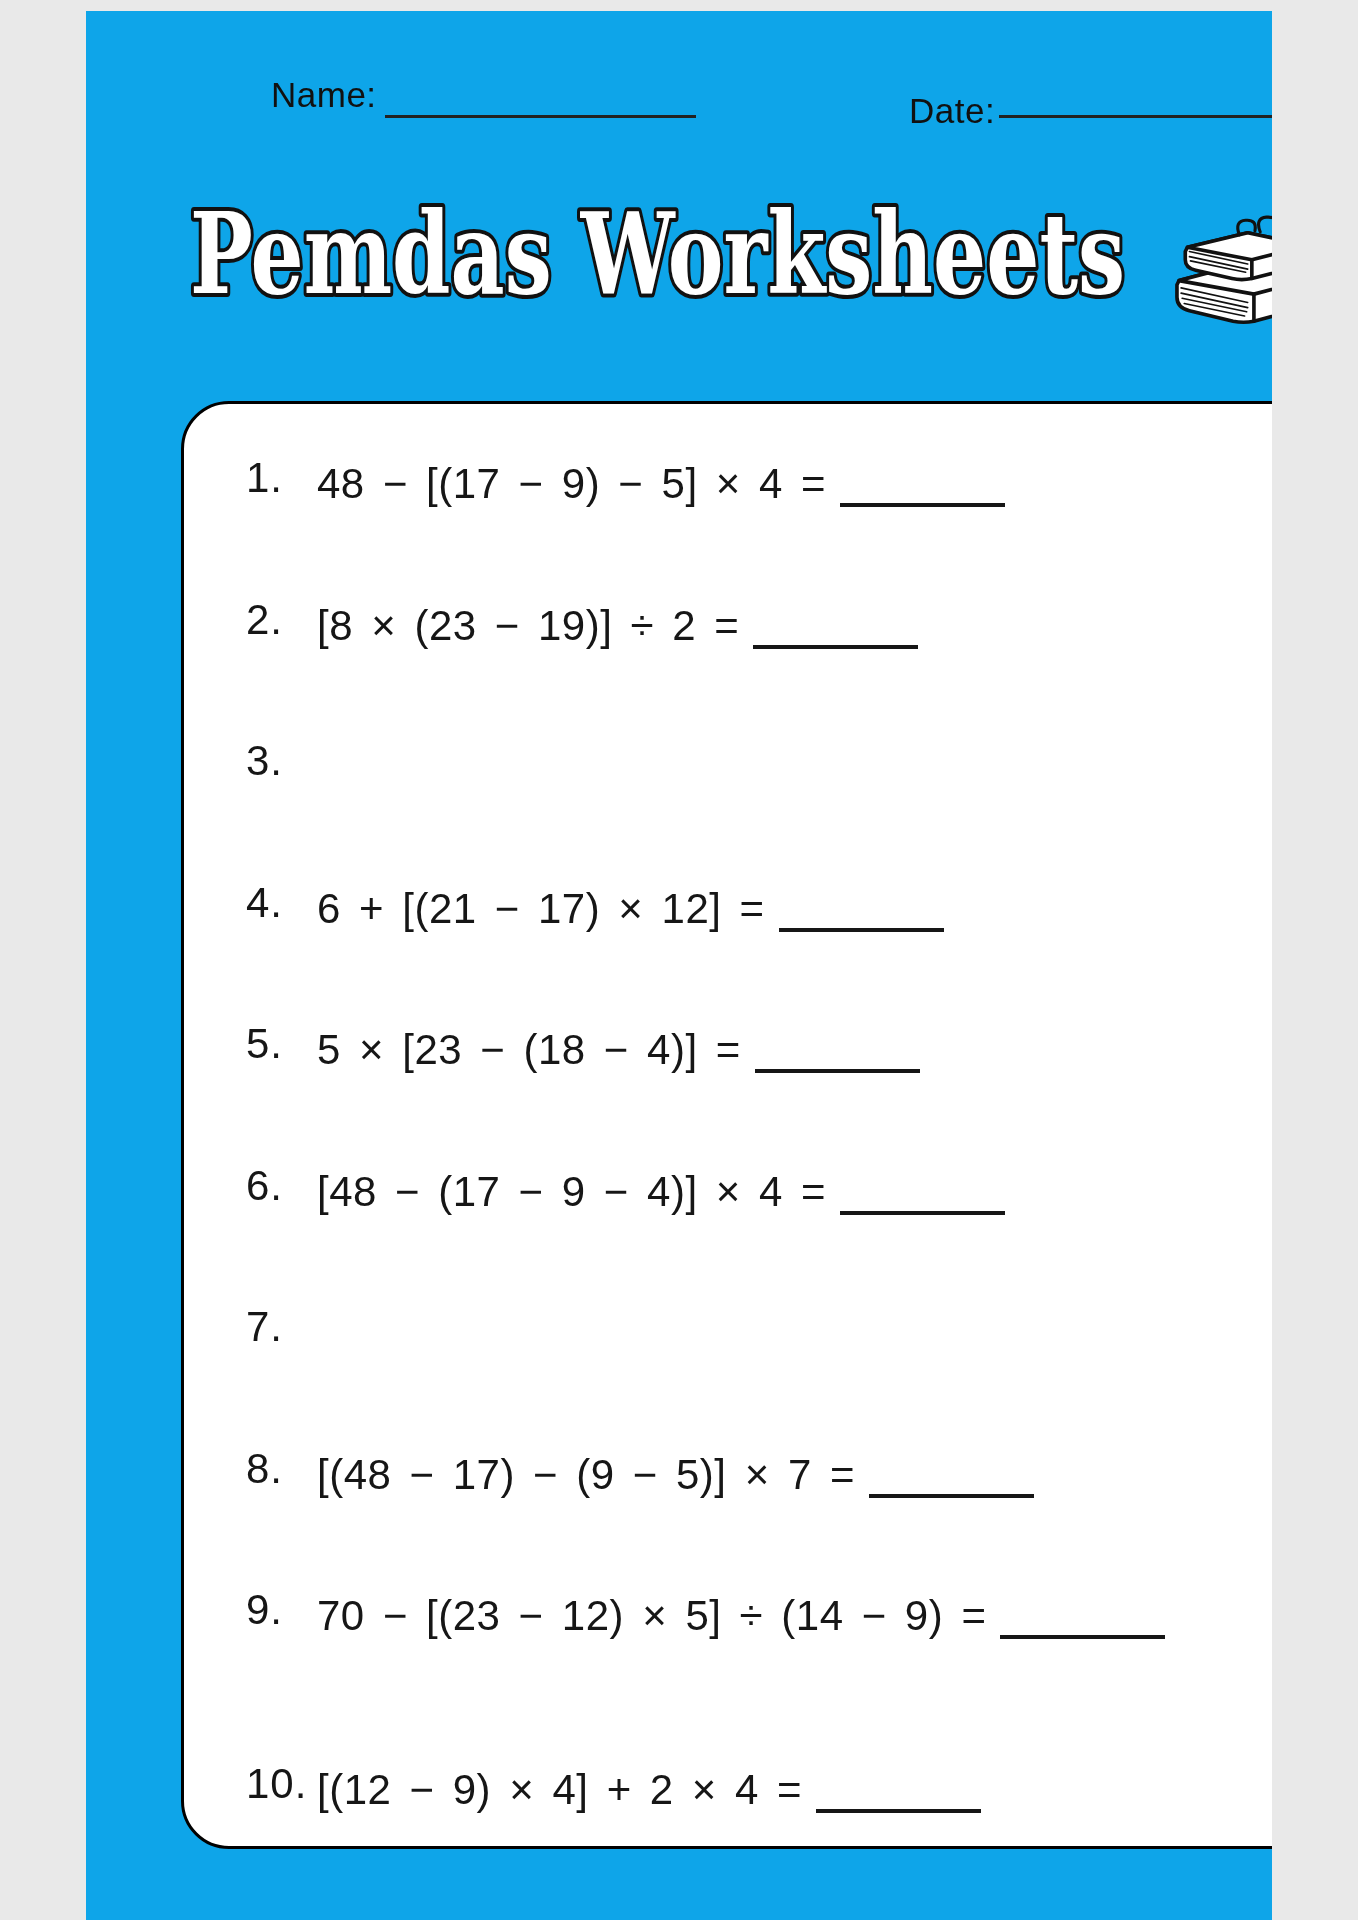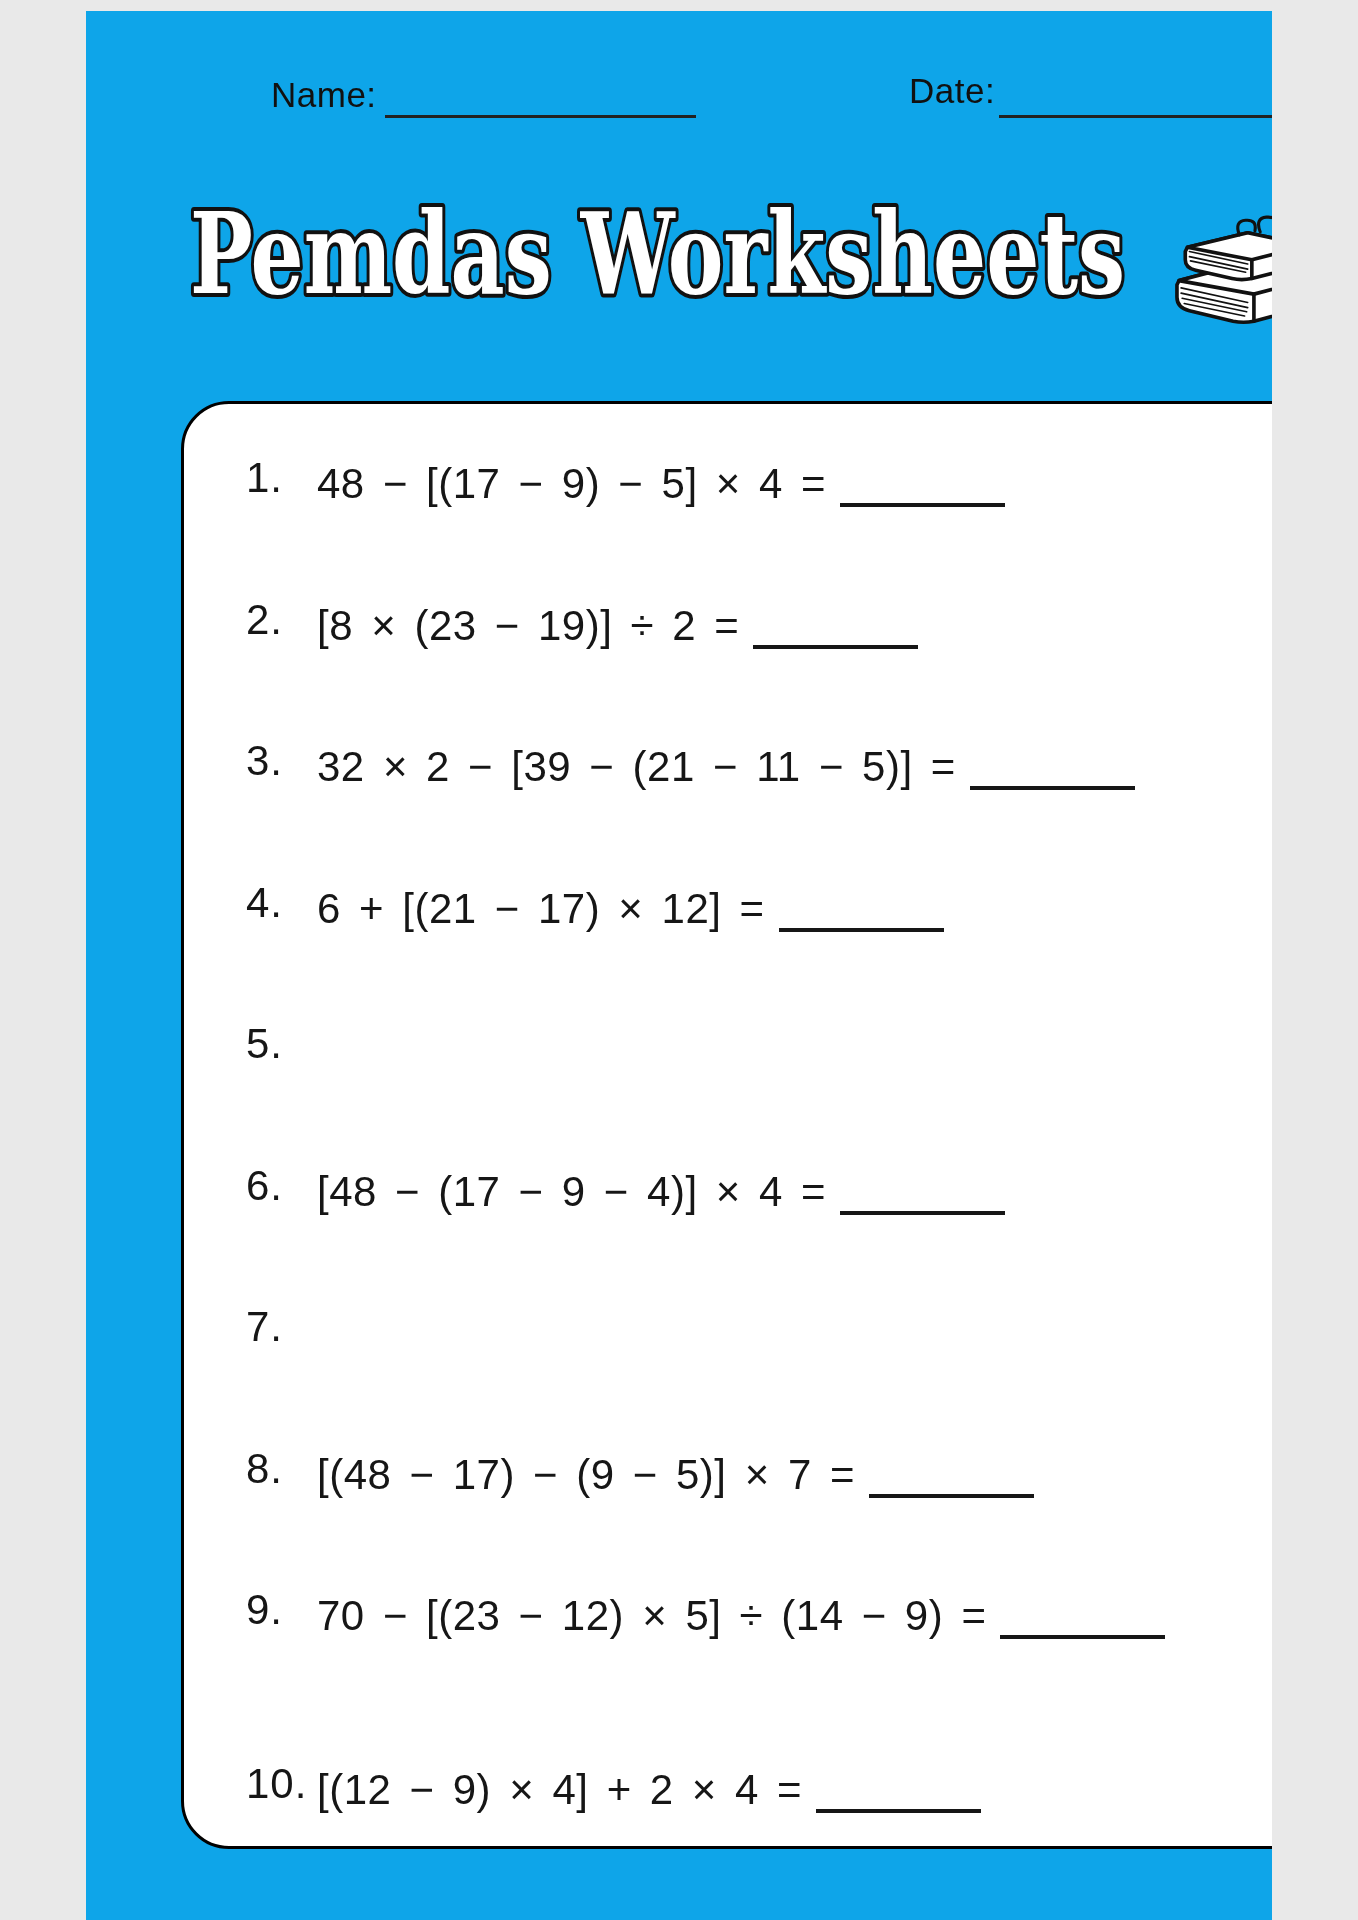--- a/index.html
+++ b/index.html
@@ -19,21 +19,21 @@
     letter-spacing:0.5px;
     color:#111;
   }
   .hdr-line{
     position:absolute;
     height:40px;
     border-bottom:3px solid #222;
   }
   #name-label{left:185px;top:64px;}
   #name-line{left:299px;top:64px;width:311px;}
-  #date-label{left:823px;top:60px;text-align:center;}
+  #date-label{left:823px;top:80px;text-align:center;}
   #date-line{left:913px;top:64px;width:302px;}
 
   
   .title-svg{position:absolute;left:100px;top:178px;width:950px;height:134px;}
   .books-svg{position:absolute;left:1066px;top:186px;width:182px;height:136px;}
 
   
   .problems-box{
     position:absolute;
     left:95px;top:390px;
@@ -125,36 +125,36 @@
     <div class="problem-row pr2">
       <span class="p-num">2.</span>
       <span class="p-line">
           <span class="p-expr">[8 × (23 − 19)] ÷ 2 =</span>
           <span class="answer-blank"></span>
         </span>
     </div>
 
     <div class="problem-row pr3">
       <span class="p-num">3.</span>
-      <span class="p-line">
-          <span class="p-expr">32 × 2 − [39 − (21 − 11 − 5)] =</span>
-          <span class="answer-blank"></span>
-        </span>
     </div>
 
     <div class="problem-row pr4">
       <span class="p-num">4.</span>
       <span class="p-line">
           <span class="p-expr">6 + [(21 − 17) × 12] =</span>
           <span class="answer-blank"></span>
         </span>
     </div>
 
     <div class="problem-row pr5">
       <span class="p-num">5.</span>
+      <span class="p-line">
+          <span class="p-expr">5 × [23 − (18 − 4)] =</span>
+          <span class="answer-blank"></span>
+        </span>
     </div>
 
     <div class="problem-row pr6">
       <span class="p-num">6.</span>
       <span class="p-line">
           <span class="p-expr">[48 − (17 − 9 − 4)] × 4 =</span>
           <span class="answer-blank"></span>
         </span>
     </div>
 

